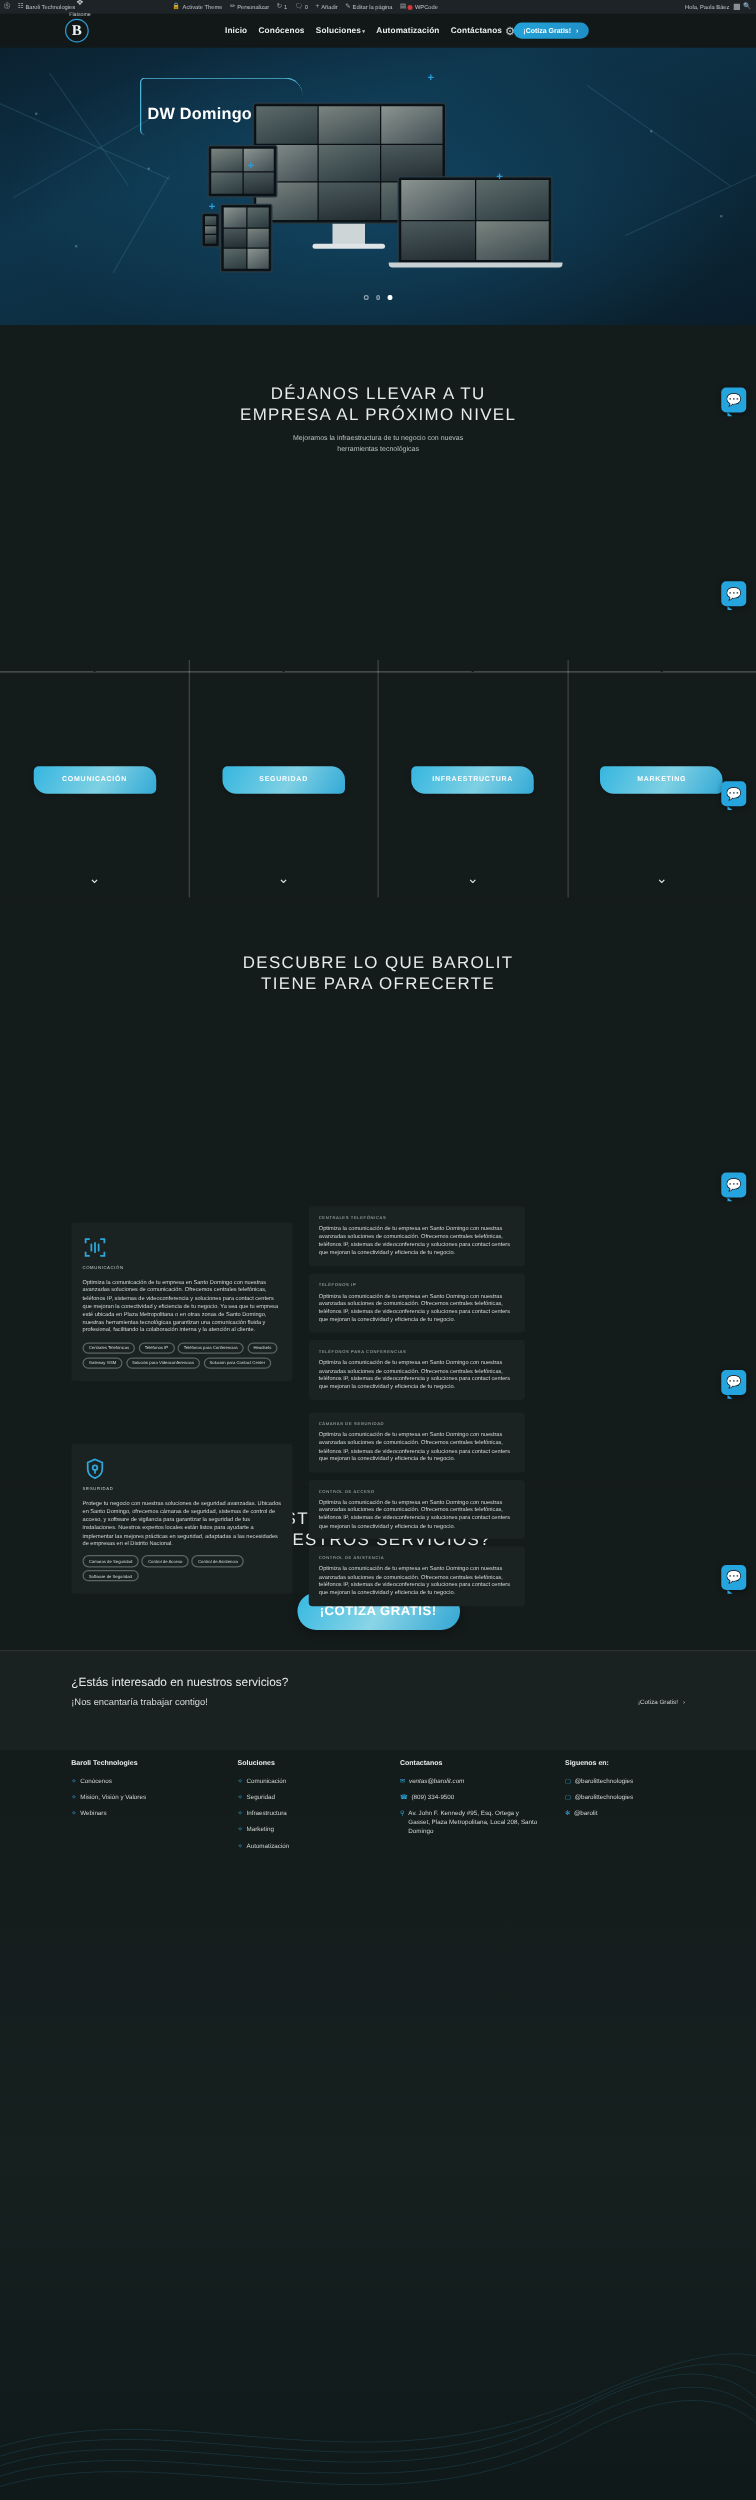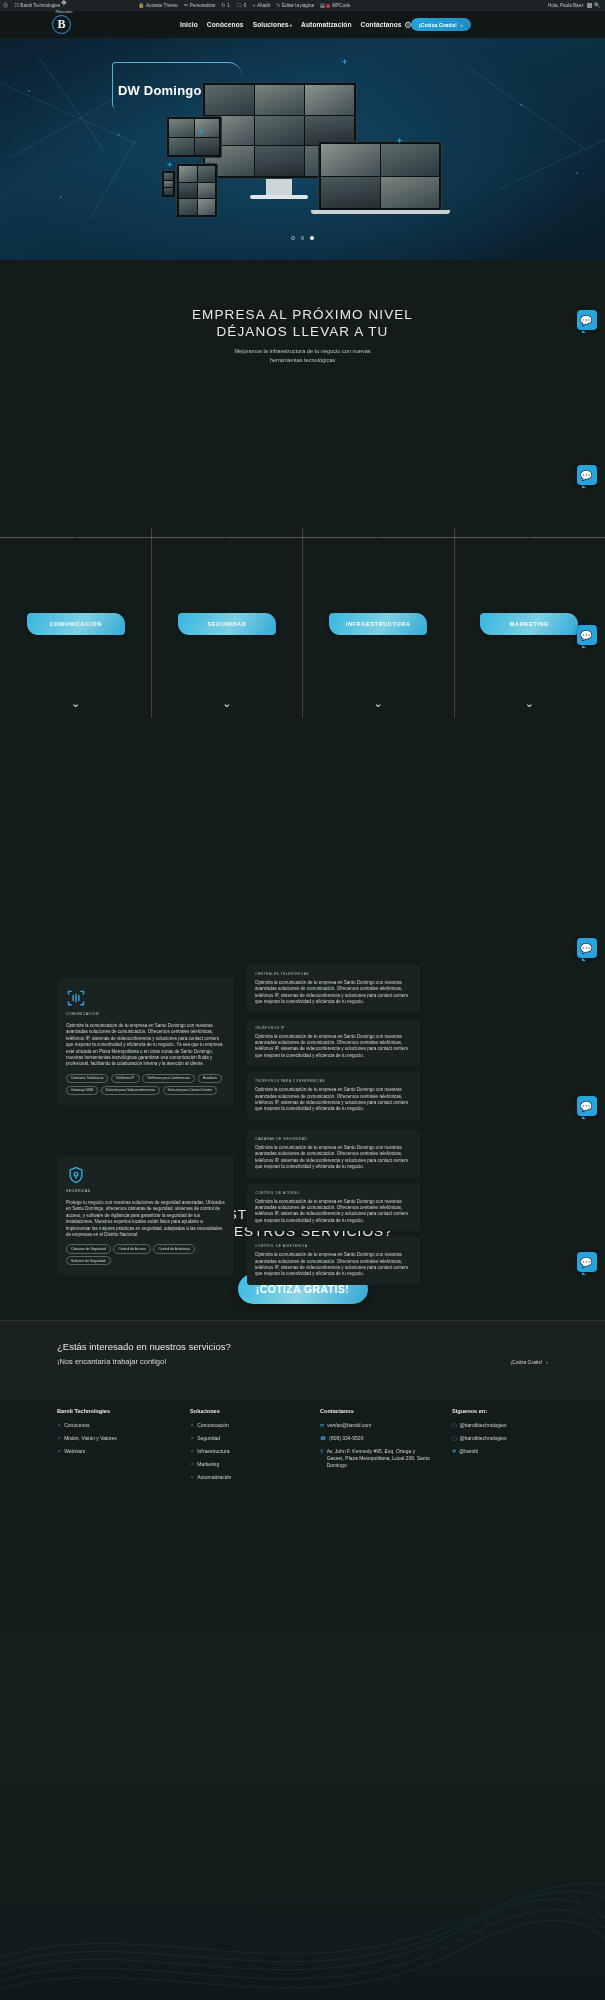--- a/index.html
+++ b/index.html
@@ -305,22 +305,22 @@
 
 <div class="dots">
   <i></i>
   <i></i>
   <i class="on"></i>
 </div>
 
 <div class="band" style="top:260px;height:268px;">
   <div style="padding-top:46px">
     <div class="h2">
+      <div>DÉJANOS LLEVAR A TU</div>
       <div>EMPRESA AL PRÓXIMO NIVEL</div>
-      <div>DÉJANOS LLEVAR A TU</div>
     </div>
     <div class="sub">
       <div>Mejoramos la infraestructura de tu negocio con nuevas</div>
       <div>herramientas tecnológicas</div>
     </div>
   </div>
 </div>
 
 <div class="panelsbg">
   <div class="pbg p1">
@@ -389,20 +389,22 @@
   <div class="chevcell">
       <div class="chev">⌄</div>
     </div>
   <div class="chevcell">
       <div class="chev">⌄</div>
     </div>
 </div>
 
 <div class="band" style="top:718px;height:230px;">
   <div class="h2" style="padding-top:43px">
+    <div>DESCUBRE LO QUE BAROLIT</div>
+    <div>TIENE PARA OFRECERTE</div>
   </div>
 </div>
 
 <div style="position:absolute;left:57px;top:978px;width:177px;background:#1b2222;border-radius:3px;padding:10px 9px 10px;">
   <div class="cardIcon">
     <svg viewBox="0 0 24 24" width="20" height="20" fill="none" stroke="#2ea7dd" stroke-width="1.7">
       <path d="M3 8V4h4M21 8V4h-4M3 16v4h4M21 16v4h-4"></path>
       <path d="M8.5 9v6M12 7.5v9M15.5 9v6" stroke-linecap="round"></path>
     </svg>
   </div>

